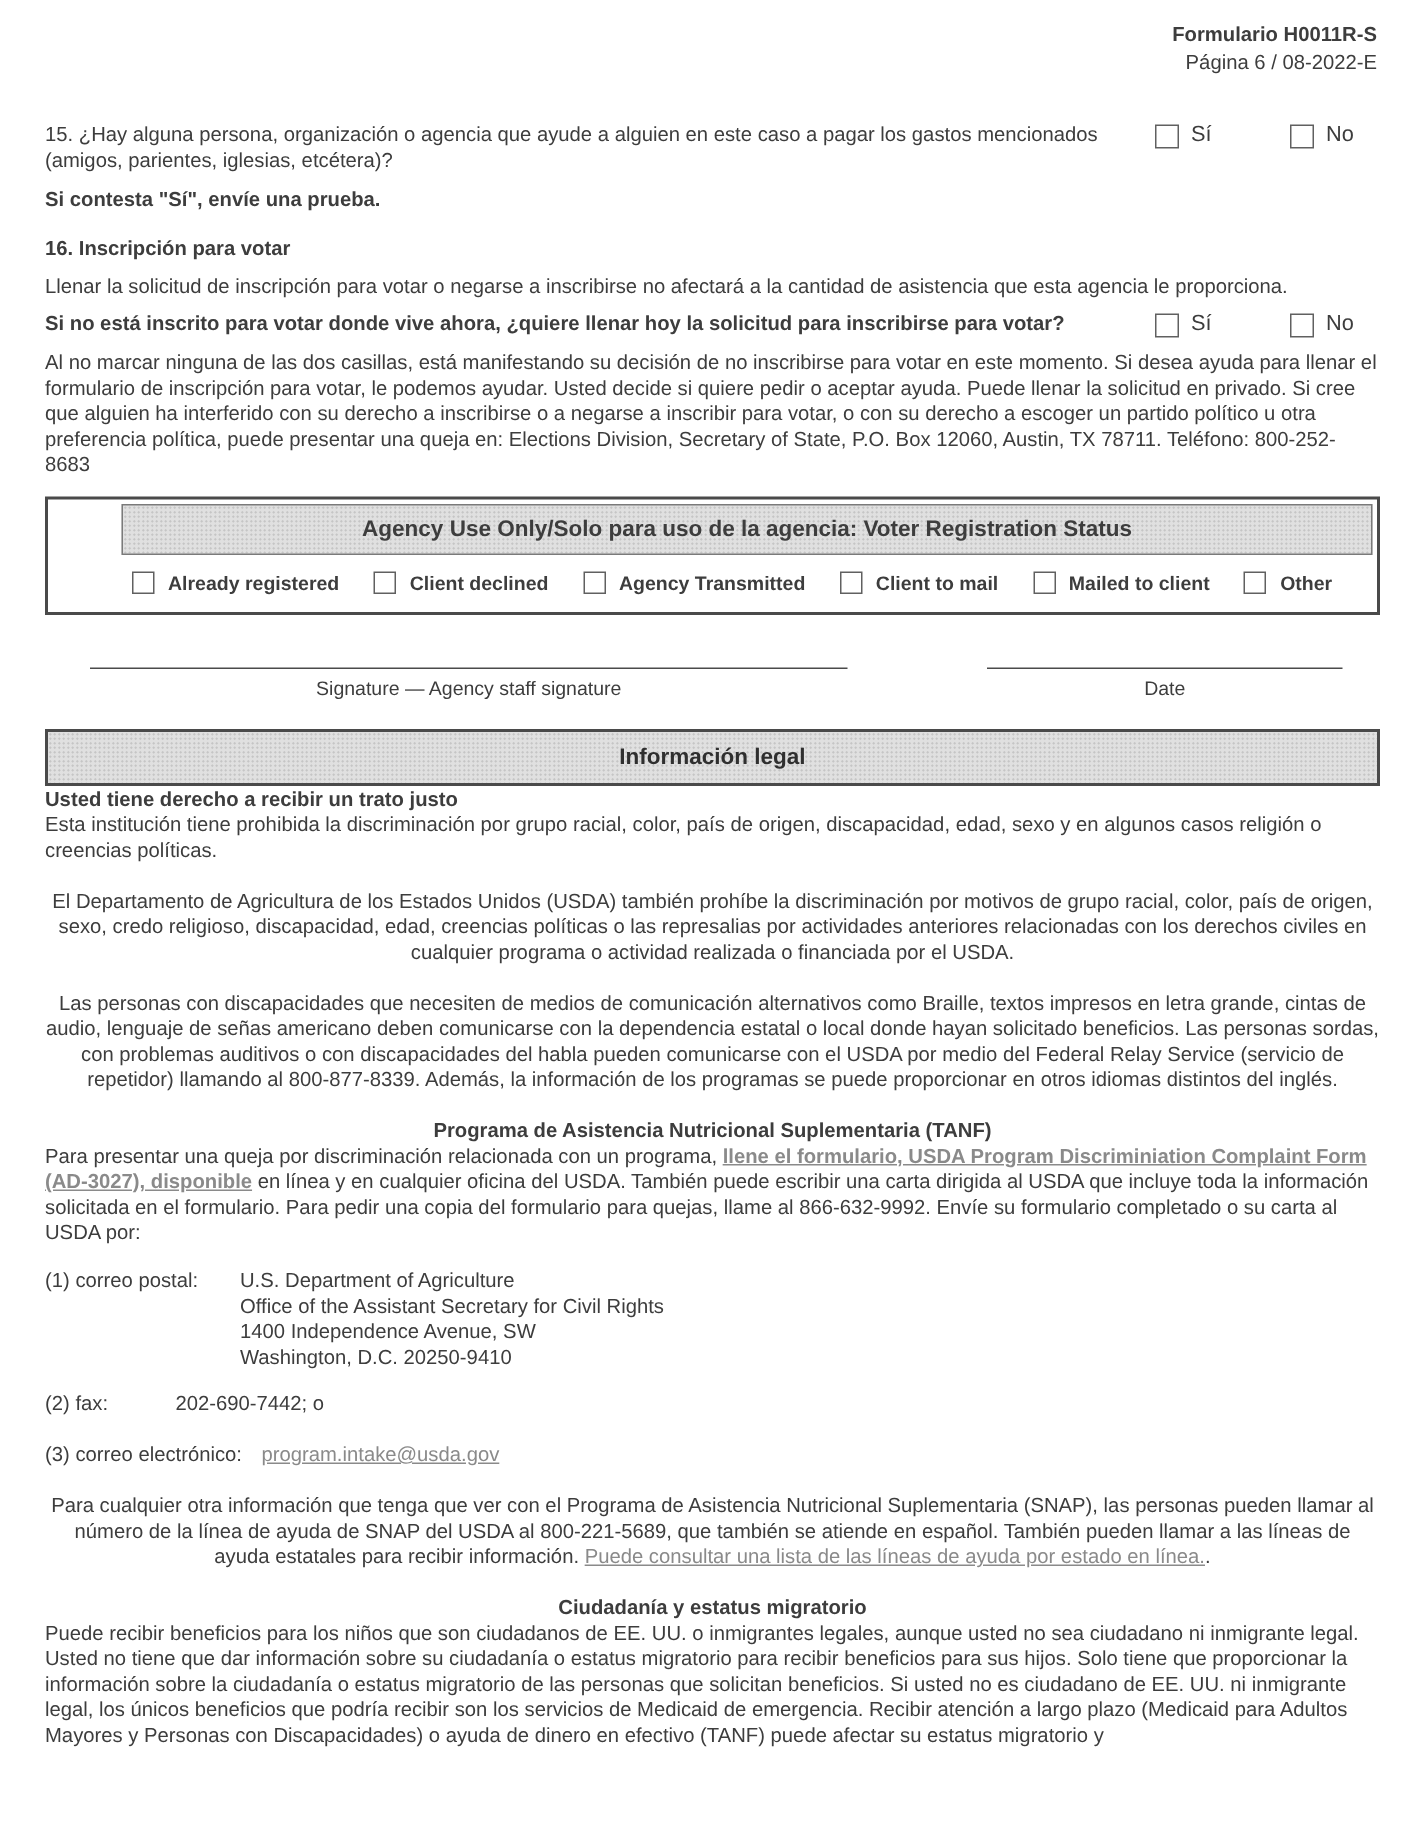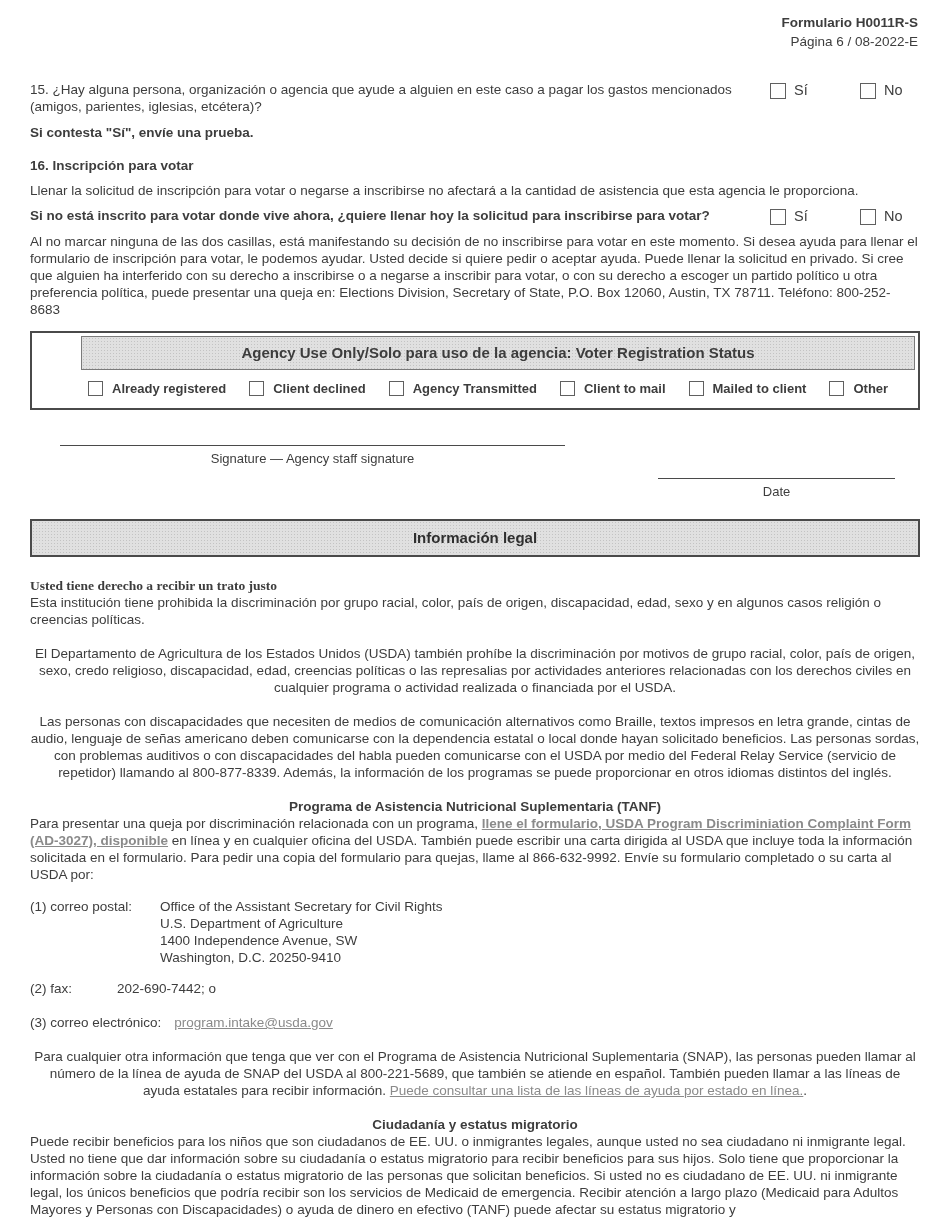--- a/index.html
+++ b/index.html
@@ -63,21 +63,21 @@
     display:flex; align-items:center;
     padding:10px 8px 11px 10px;
     gap:0;
   }
   .agency-opt { display:flex; align-items:center; gap:9px; margin-right:23px; }
   .agency-opt .cb { width:15px; height:15px; flex-basis:15px; }
   .agency-opt-label { font-weight:bold; font-size:13px; white-space:nowrap; }
 
   .sig-row { display:flex; margin-top:35px; }
   .sig-block { width:505px; margin-left:30px; }
-  .date-block { width:237px; margin-left:auto; margin-right:25px;margin-top:33px; }
+  .date-block { width:237px; margin-left:auto; margin-right:25px; }
   .sig-line { border-bottom:1.4px solid #4a4a4a; height:1px; width:100%; }
   .sig-caption { text-align:center; font-size:13px; margin-top:4px; }
 
   .legal-bar {
     margin-top:19px;
     border:2px solid #4a4a4a;
     text-align:center;
     font-weight:bold;
     font-size:15px;
     padding:8px 0 9px 0;
@@ -183,37 +183,37 @@
     <div class="date-block">
       <div class="sig-line"></div>
       <div class="sig-caption">Date</div>
     </div>
   </div>
 
   <div class="legal-bar stipple">
     <span class="legal-bar-title">Información legal</span>
   </div>
 
-  <div class="bold" style="margin-top:20px;font-family:Liberation Serif, serif;">Usted tiene derecho a recibir un trato justo</div>
+  <div class="bold" style="margin-top:0;">Usted tiene derecho a recibir un trato justo</div>
   <div>Esta institución tiene prohibida la discriminación por grupo racial, color, país de origen, discapacidad, edad, sexo y en algunos casos religión o creencias políticas.</div>
 
   <div class="mt-para">El Departamento de Agricultura de los Estados Unidos (USDA) también prohíbe la discriminación por motivos de grupo racial, color, país de origen, sexo, credo religioso, discapacidad, edad, creencias políticas o las represalias por actividades anteriores relacionadas con los derechos civiles en cualquier programa o actividad realizada o financiada por el USDA.</div>
 
   <div class="mt-para">Las personas con discapacidades que necesiten de medios de comunicación alternativos como Braille, textos impresos en letra grande, cintas de audio, lenguaje de señas americano deben comunicarse con la dependencia estatal o local donde hayan solicitado beneficios. Las personas sordas, con problemas auditivos o con discapacidades del habla pueden comunicarse con el USDA por medio del Federal Relay Service (servicio de repetidor) llamando al 800-877-8339. Además, la información de los programas se puede proporcionar en otros idiomas distintos del inglés.</div>
 
   <div class="bold mt-para">Programa de Asistencia Nutricional Suplementaria (TANF)</div>
   <div>
     <span>Para presentar una queja por discriminación relacionada con un programa,  </span><span class="glink glink-bold">llene el formulario, USDA Program Discriminiation Complaint Form (AD-3027), disponible</span><span> en línea y en cualquier oficina del USDA. También puede escribir una carta dirigida al USDA que incluye toda la información solicitada en el formulario. Para pedir una copia del formulario para quejas, llame al 866-632-9992. Envíe su formulario completado o su carta al USDA por:</span>
   </div>
 
   <div class="addr-row">
     <div class="addr-label">(1) correo postal:</div>
     <div class="addr-lines">
+      <div>U.S. Department of Agriculture</div>
       <div>Office of the Assistant Secretary for Civil Rights</div>
-      <div>U.S. Department of Agriculture</div>
       <div>1400 Independence Avenue, SW</div>
       <div>Washington, D.C. 20250-9410</div>
     </div>
   </div>
 
   <div class="fax-row">
     <div class="fax-label">(2) fax:</div>
     <div class="fax-value">202-690-7442; o</div>
   </div>
 

